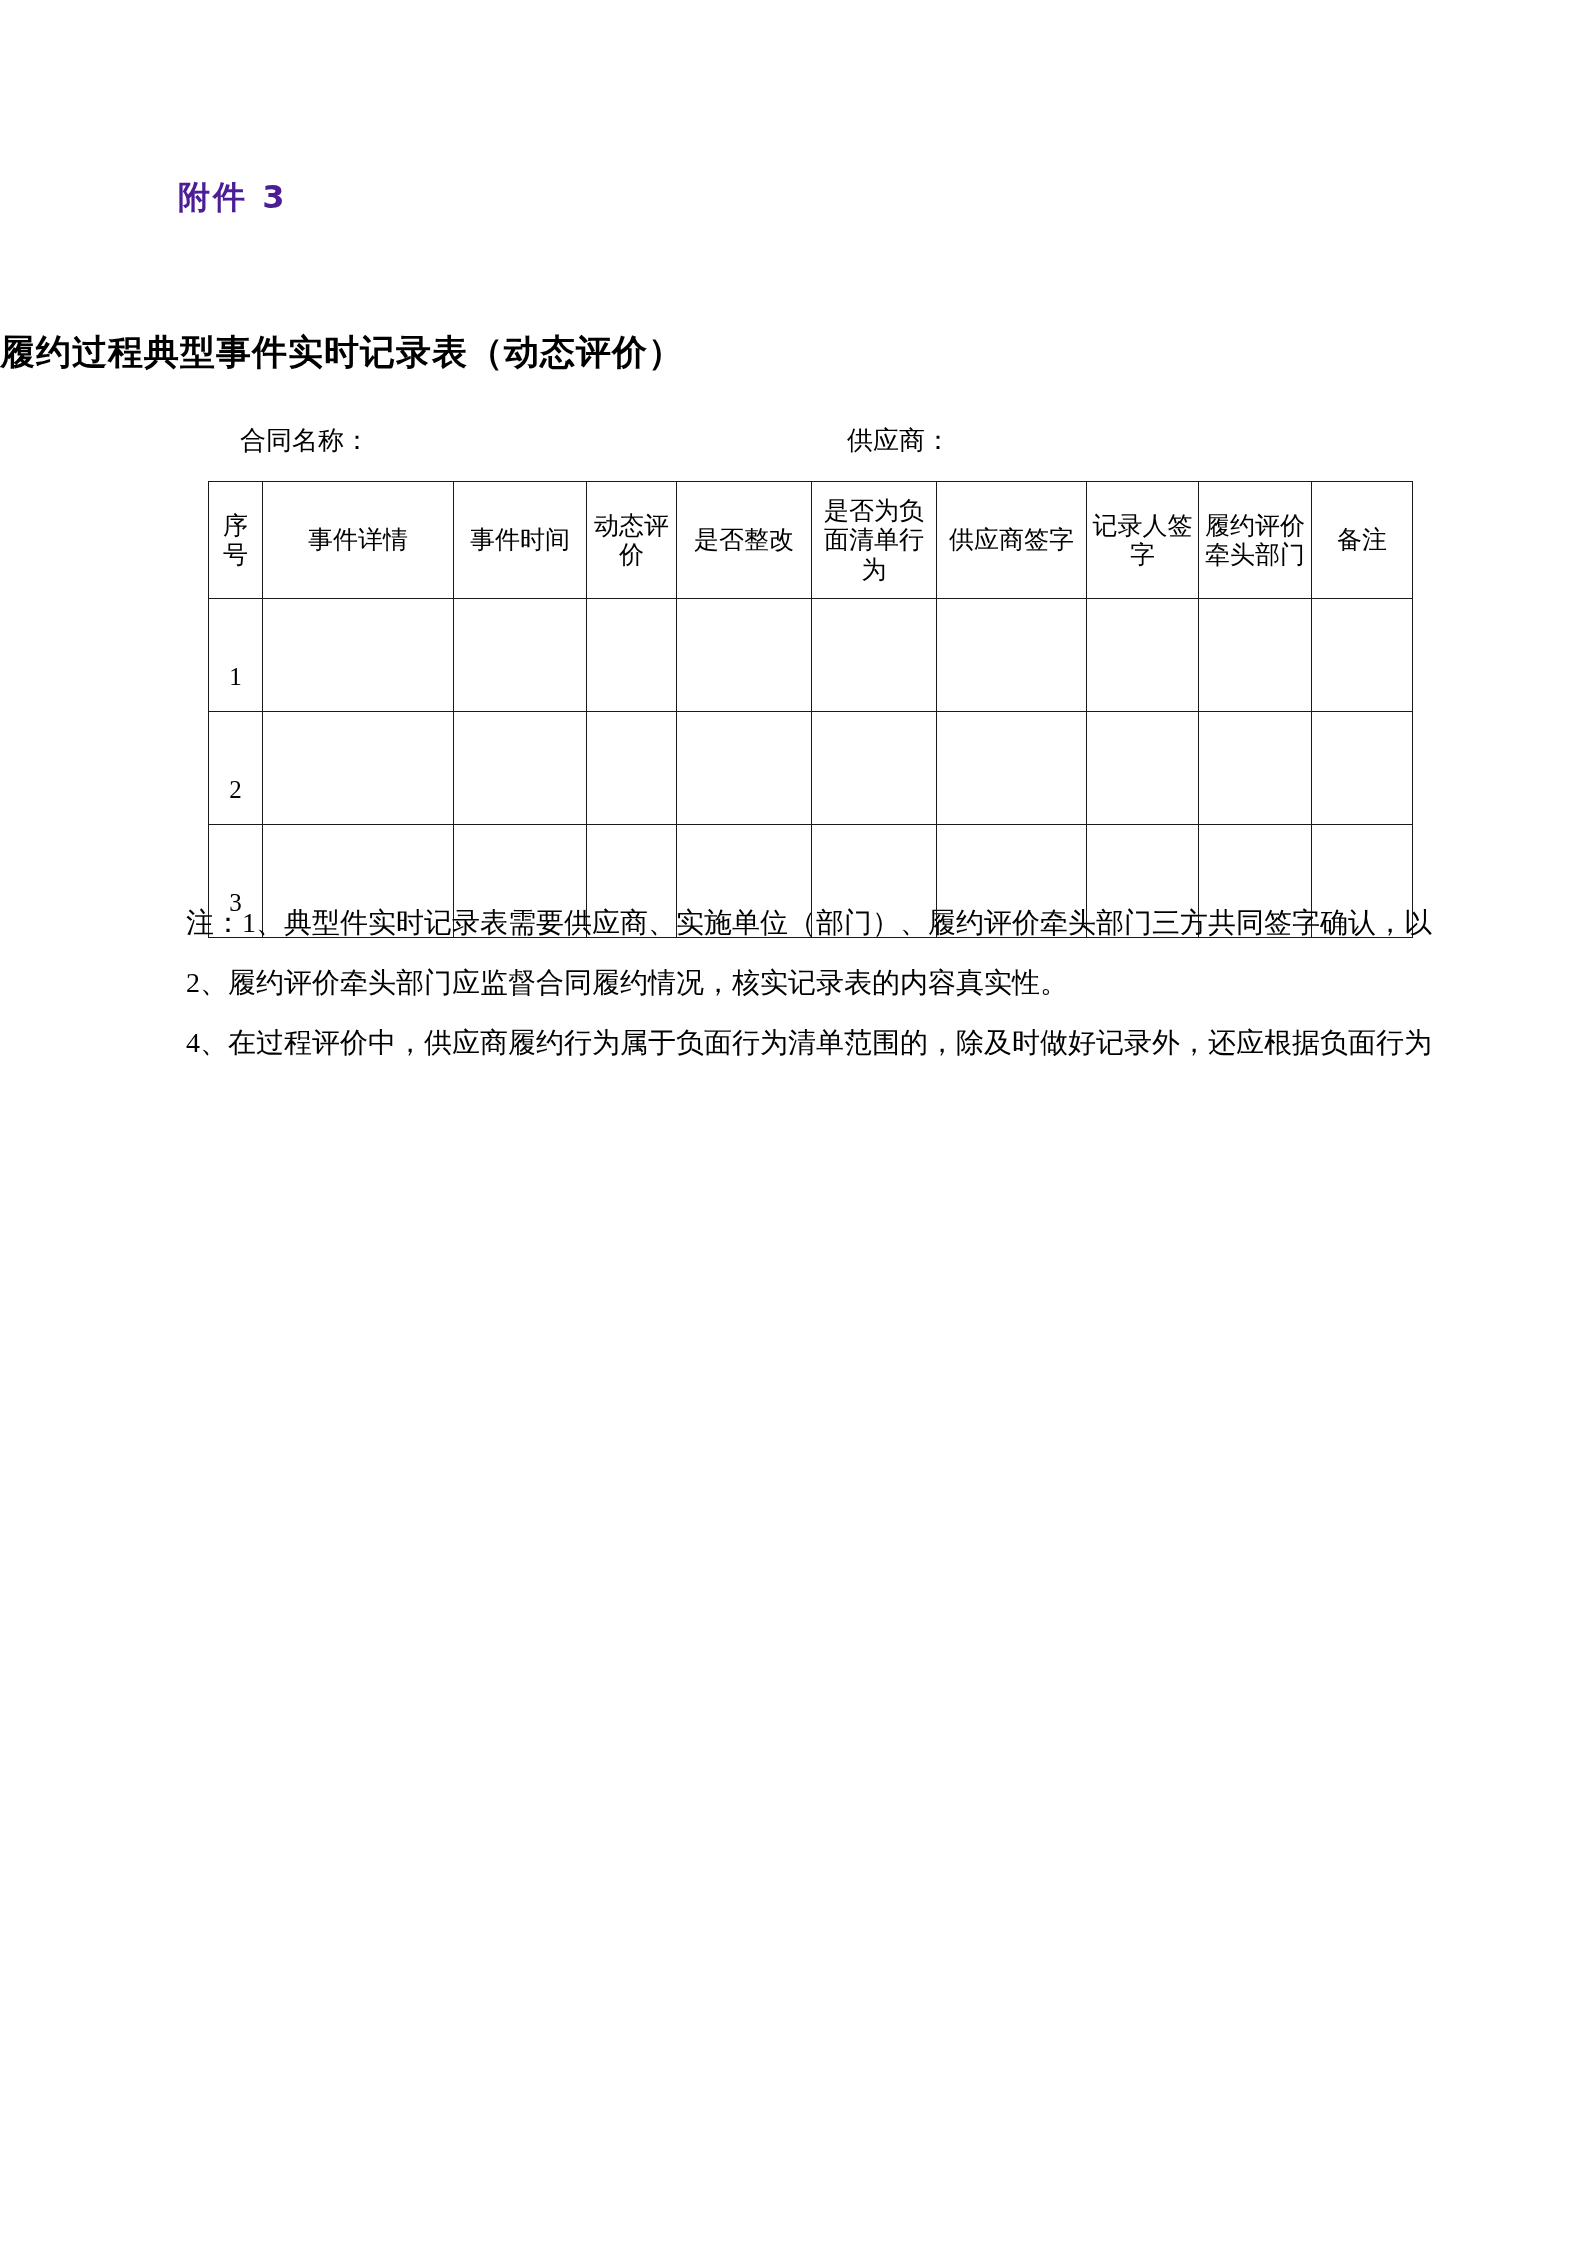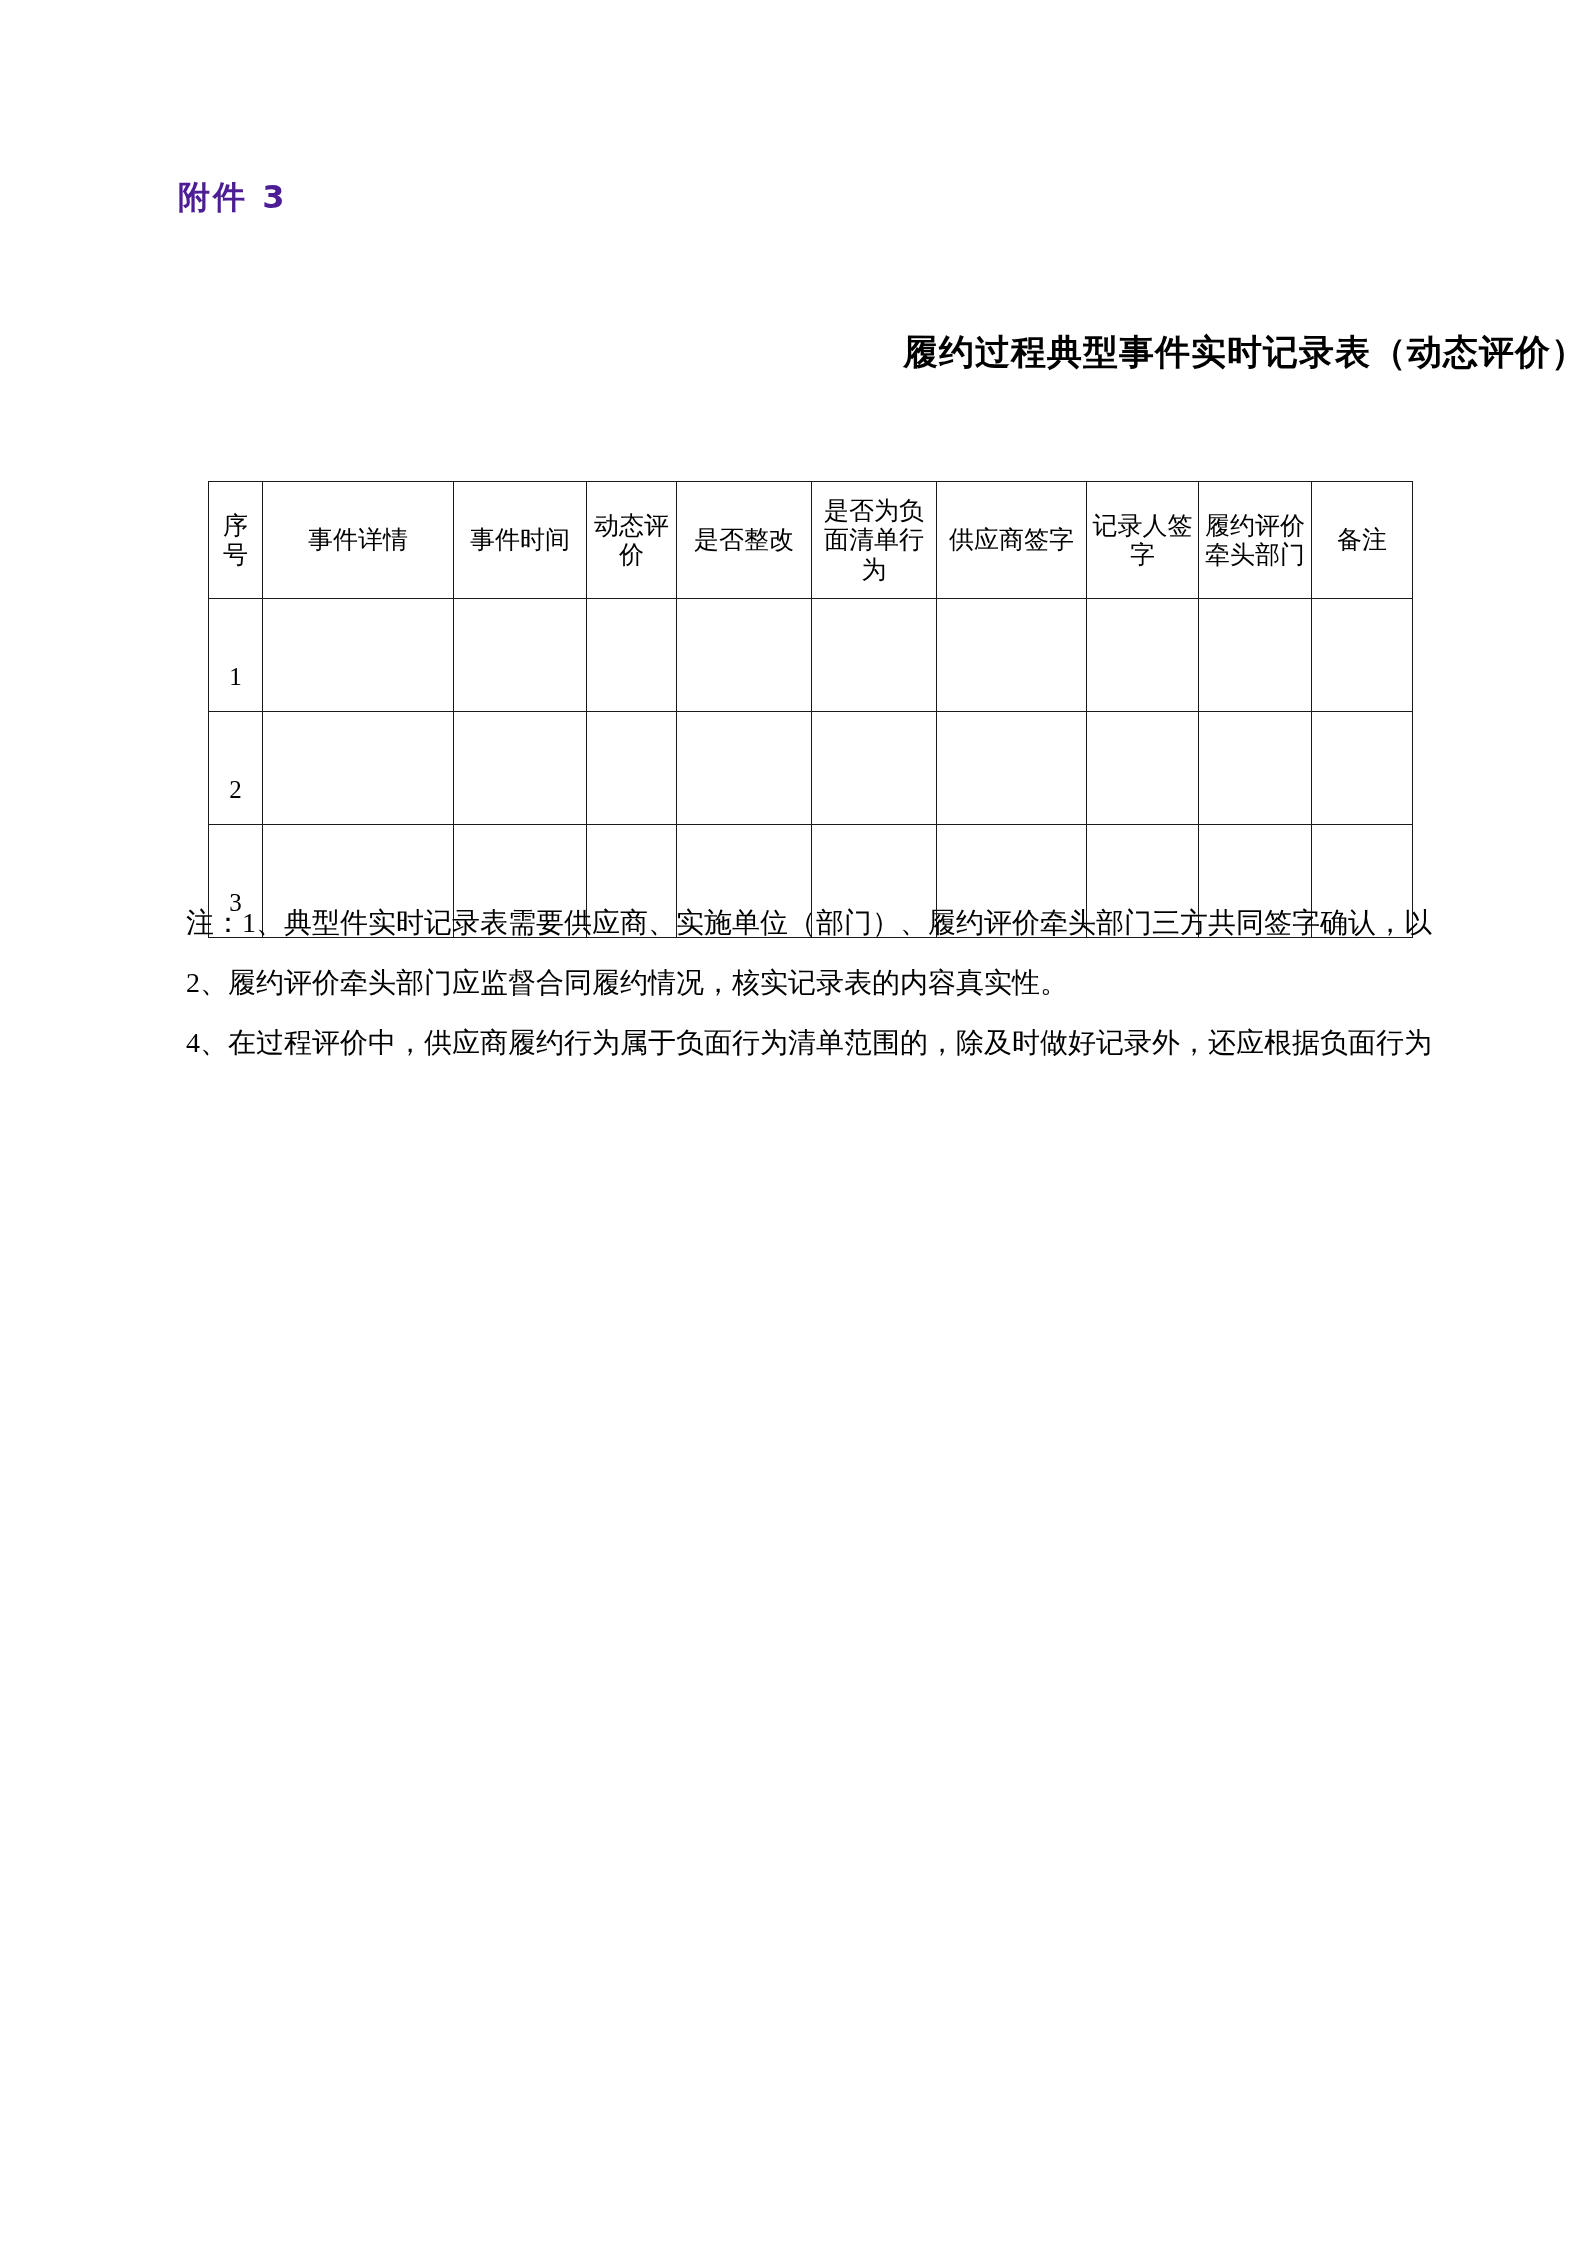--- a/index.html
+++ b/index.html
@@ -37,21 +37,21 @@
     color: #4c1d95;
     white-space: nowrap;
   }
 
   
   .doc-title {
     position: absolute;
     left: 0;
     top: 329px;
     width: 1587px;
-    text-align: right;
+    text-align: left;
     font-family: Liberation Serif, serif;
     font-size: 35px;
     font-weight: 700;
     letter-spacing: 1px;
     white-space: nowrap;
   }
 
   
   .meta-row {
     position: absolute;
@@ -140,20 +140,24 @@
 </style>
 </head>
 <body>
 
 <div class="page">
 
   <div class="attachment-label">附件 3</div>
 
   <div class="doc-title">履约过程典型事件实时记录表（动态评价）</div>
 
+  <div class="meta-row">
+    <span class="meta-contract">合同名称：</span>
+    <span class="meta-supplier">供应商：</span>
+  </div>
 
   <table class="record-table">
     <colgroup>
       <col class="c1">
         <col class="c2">
         <col class="c3">
         <col class="c4">
         <col class="c5">
       <col class="c6">
         <col class="c7">

